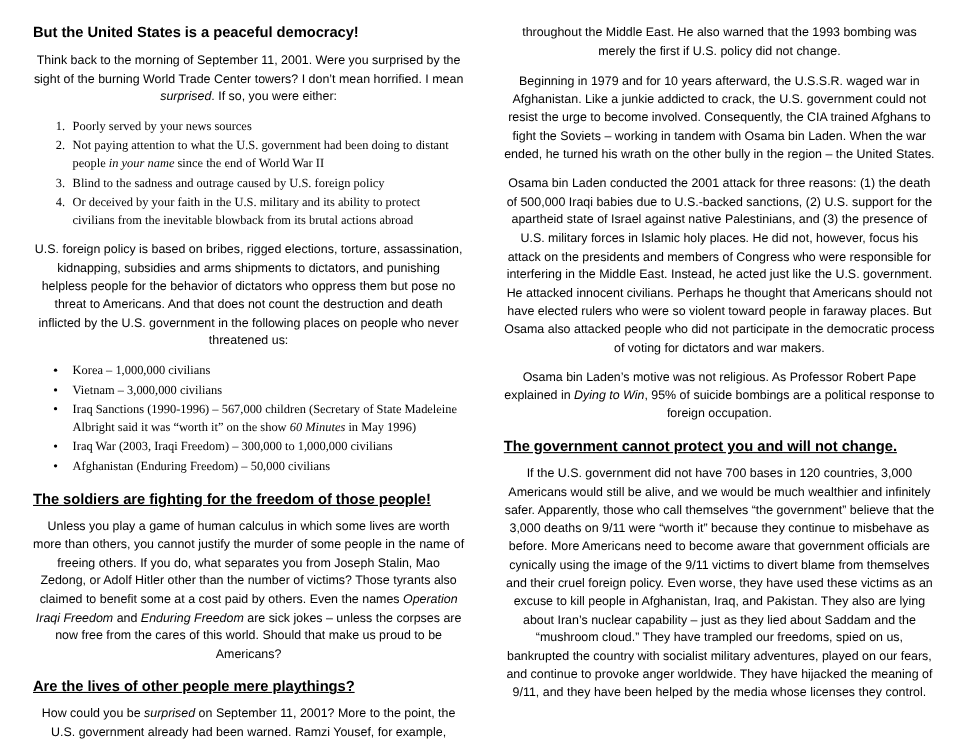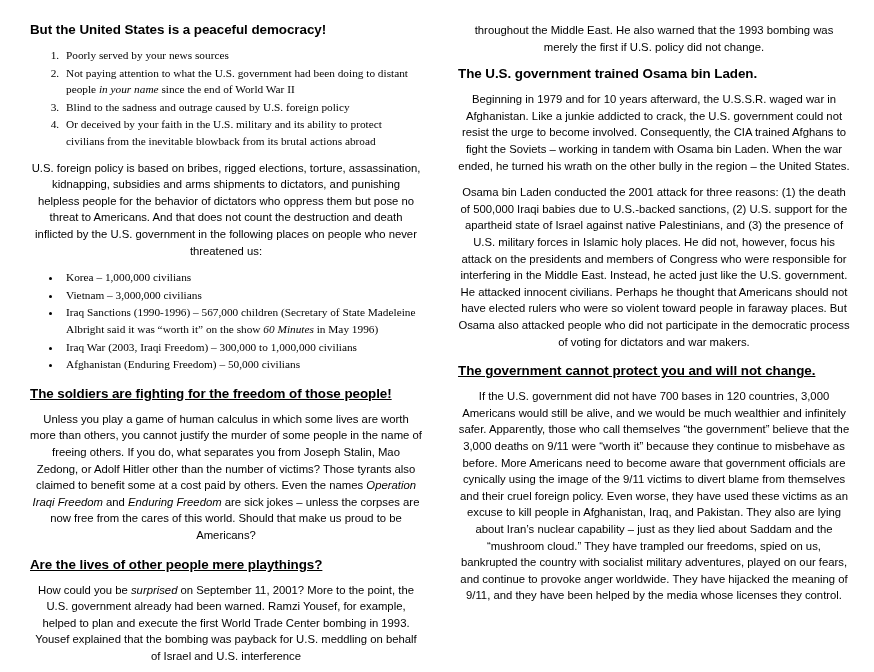--- a/index.html
+++ b/index.html
@@ -71,20 +71,21 @@
 </style>
 </head>
 <body>
 
 <div class="page">
 
   <div class="col">
 
     <h2>But the United States is a peaceful democracy!</h2>
 
+    <p><span>Think back to the morning of September 11, 2001. Were you surprised by the sight of the burning World Trade Center towers? I don’t mean horrified. I mean </span><em>surprised</em><span>. If so, you were either:</span></p>
 
     <ol>
       <li><span>Poorly served by your news sources</span></li>
       <li><span>Not paying attention to what the U.S. government had been doing to distant people </span><em>in your name</em><span> since the end of World War II</span></li>
       <li><span>Blind to the sadness and outrage caused by U.S. foreign policy</span></li>
       <li><span>Or deceived by your faith in the U.S. military and its ability to protect civilians from the inevitable blowback from its brutal actions abroad</span></li>
     </ol>
 
     <p>U.S. foreign policy is based on bribes, rigged elections, torture, assassination, kidnapping, subsidies and arms shipments to dictators, and punishing helpless people for the behavior of dictators who oppress them but pose no threat to Americans. And that does not count the destruction and death inflicted by the U.S. government in the following places on people who never threatened us:</p>
 
@@ -103,26 +104,26 @@
     <h2 class="later">Are the lives of other people mere playthings?</h2>
 
     <p><span>How could you be </span><em>surprised</em><span> on September 11, 2001? More to the point, the U.S. government already had been warned. Ramzi Yousef, for example, helped to plan and execute the first World Trade Center bombing in 1993. Yousef explained that the bombing was payback for U.S. meddling on behalf of Israel and U.S. interference</span></p>
 
   </div>
 
   <div class="col">
 
     <p class="nowrap-gap">throughout the Middle East. He also warned that the 1993 bombing was merely the first if U.S. policy did not change.</p>
 
-    <h2>The U.S. government trained Osama bin Laden.</h2>
 
     <p>Beginning in 1979 and for 10 years afterward, the U.S.S.R. waged war in Afghanistan. Like a junkie addicted to crack, the U.S. government could not resist the urge to become involved. Consequently, the CIA trained Afghans to fight the Soviets – working in tandem with Osama bin Laden. When the war ended, he turned his wrath on the other bully in the region – the United States.</p>
 
     <p>Osama bin Laden conducted the 2001 attack for three reasons: (1) the death of 500,000 Iraqi babies due to U.S.-backed sanctions, (2) U.S. support for the apartheid state of Israel against native Palestinians, and (3) the presence of U.S. military forces in Islamic holy places. He did not, however, focus his attack on the presidents and members of Congress who were responsible for interfering in the Middle East. Instead, he acted just like the U.S. government. He attacked innocent civilians. Perhaps he thought that Americans should not have elected rulers who were so violent toward people in faraway places. But Osama also attacked people who did not participate in the democratic process of voting for dictators and war makers.</p>
 
+    <p><span>Osama bin Laden’s motive was not religious. As Professor Robert Pape explained in </span><em>Dying to Win</em><span>, 95% of suicide bombings are a political response to foreign occupation.</span></p>
 
     <h2 class="later">The government cannot protect you and will not change.</h2>
 
     <p>If the U.S. government did not have 700 bases in 120 countries, 3,000 Americans would still be alive, and we would be much wealthier and infinitely safer. Apparently, those who call themselves “the government” believe that the 3,000 deaths on 9/11 were “worth it” because they continue to misbehave as before. More Americans need to become aware that government officials are cynically using the image of the 9/11 victims to divert blame from themselves and their cruel foreign policy. Even worse, they have used these victims as an excuse to kill people in Afghanistan, Iraq, and Pakistan. They also are lying about Iran’s nuclear capability – just as they lied about Saddam and the “mushroom cloud.” They have trampled our freedoms, spied on us, bankrupted the country with socialist military adventures, played on our fears, and continue to provoke anger worldwide. They have hijacked the meaning of 9/11, and they have been helped by the media whose licenses they control.</p>
 
   </div>
 
 </div>
 
 </body></html>

